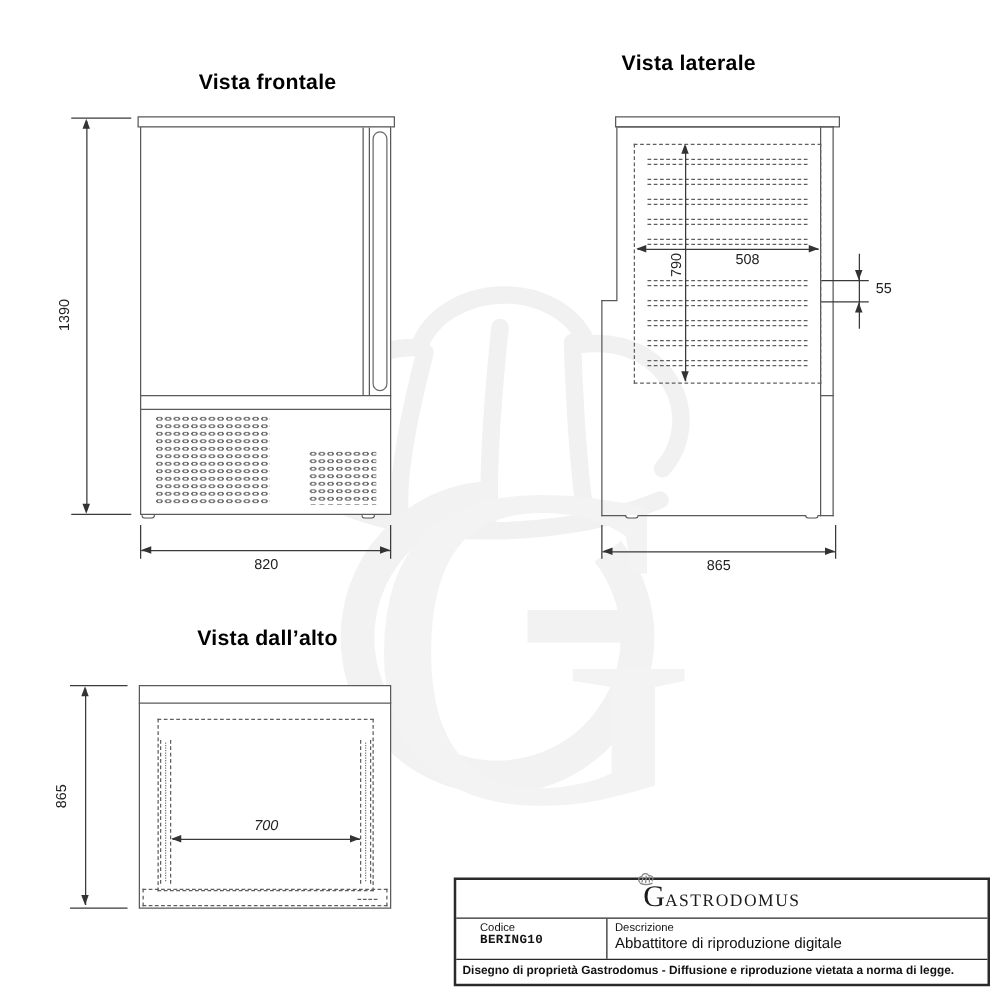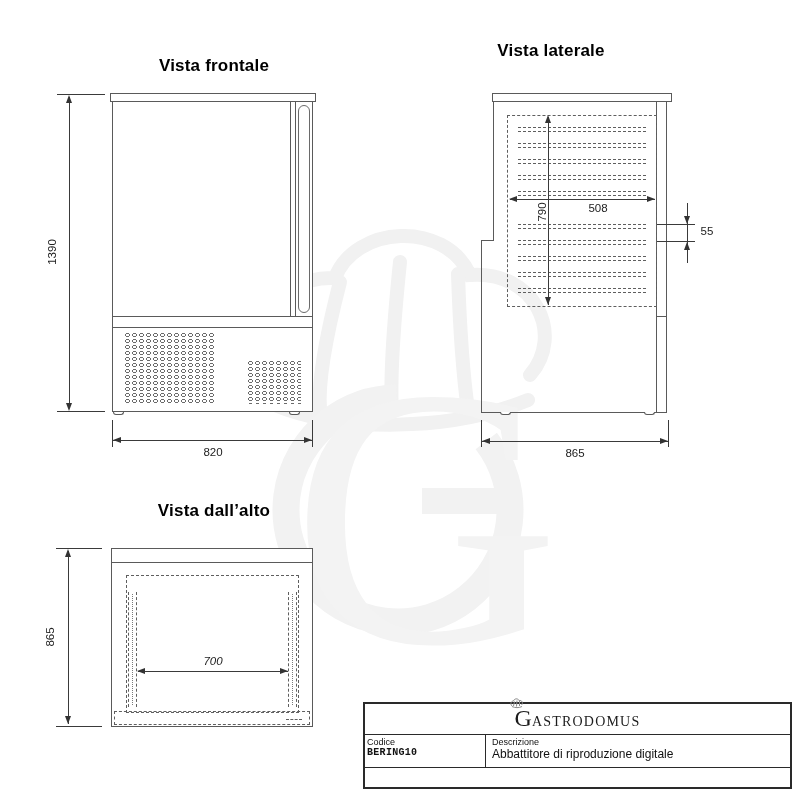--- a/index.html
+++ b/index.html
@@ -27,21 +27,21 @@
   
   .title{position:absolute;font-size:17px;font-weight:bold;letter-spacing:.2px;text-align:center;color:#000;}
   .dimlabel{position:absolute;font-size:11.5px;color:#222;text-align:center;}
   .vlabel{transform:rotate(-90deg);}
   
   .wm-g{position:absolute;font-family:"Liberation Serif",serif;color:#f3f3f3;font-size:370px;line-height:1;user-select:none;}
   
   .tb{position:absolute;left:363px;top:702px;width:429px;height:87px;border:2px solid #2a2a2a;background:#fff;box-sizing:border-box;}
   .tb-row1{height:31px;border-bottom:1px solid #2a2a2a;display:flex;align-items:center;justify-content:center;box-sizing:border-box;}
   .tb-row2{height:33px;border-bottom:1px solid #2a2a2a;display:flex;box-sizing:border-box;}
-  .tb-cell-l{width:121px;border-right:1px solid #2a2a2a;padding:2px 2px;box-sizing:border-box;}
+  .tb-cell-l{width:121px;border-right:1px solid #2a2a2a;padding:2px 19px;box-sizing:border-box;}
   .tb-cell-r{flex:1;padding:2px 6px;box-sizing:border-box;}
   .tb-label{font-size:9px;color:#111;line-height:10px;}
   .tb-code{font-size:10px;font-weight:bold;letter-spacing:.3px;font-family:Liberation Mono, monospace;}
   .tb-desc{font-size:12px;}
   .tb-row3{padding:3px 5px;font-size:9.5px;font-weight:bold;box-sizing:border-box;}
   .logo{position:relative;display:flex;align-items:baseline;font-family:"Liberation Serif",serif;color:#1c1c1c;}
   .logo-g{font-size:24px;line-height:20px;}
   .logo-rest{font-size:14px;letter-spacing:1.2px;}
   .hat-icon{position:absolute;left:-6px;top:-11px;}
 </style>
@@ -198,15 +198,18 @@
     <div class="tb-row2">
       <div class="tb-cell-l">
         <div class="tb-label">Codice</div>
         <div class="tb-code">BERING10</div>
       </div>
       <div class="tb-cell-r">
         <div class="tb-label">Descrizione</div>
         <div class="tb-desc">Abbattitore di riproduzione digitale</div>
       </div>
     </div>
+    <div class="tb-row3">
+      <span>Disegno di proprietà Gastrodomus -  Diffusione e riproduzione vietata a norma di legge.</span>
+    </div>
   </div>
 
 </div>
 
 </body></html>

